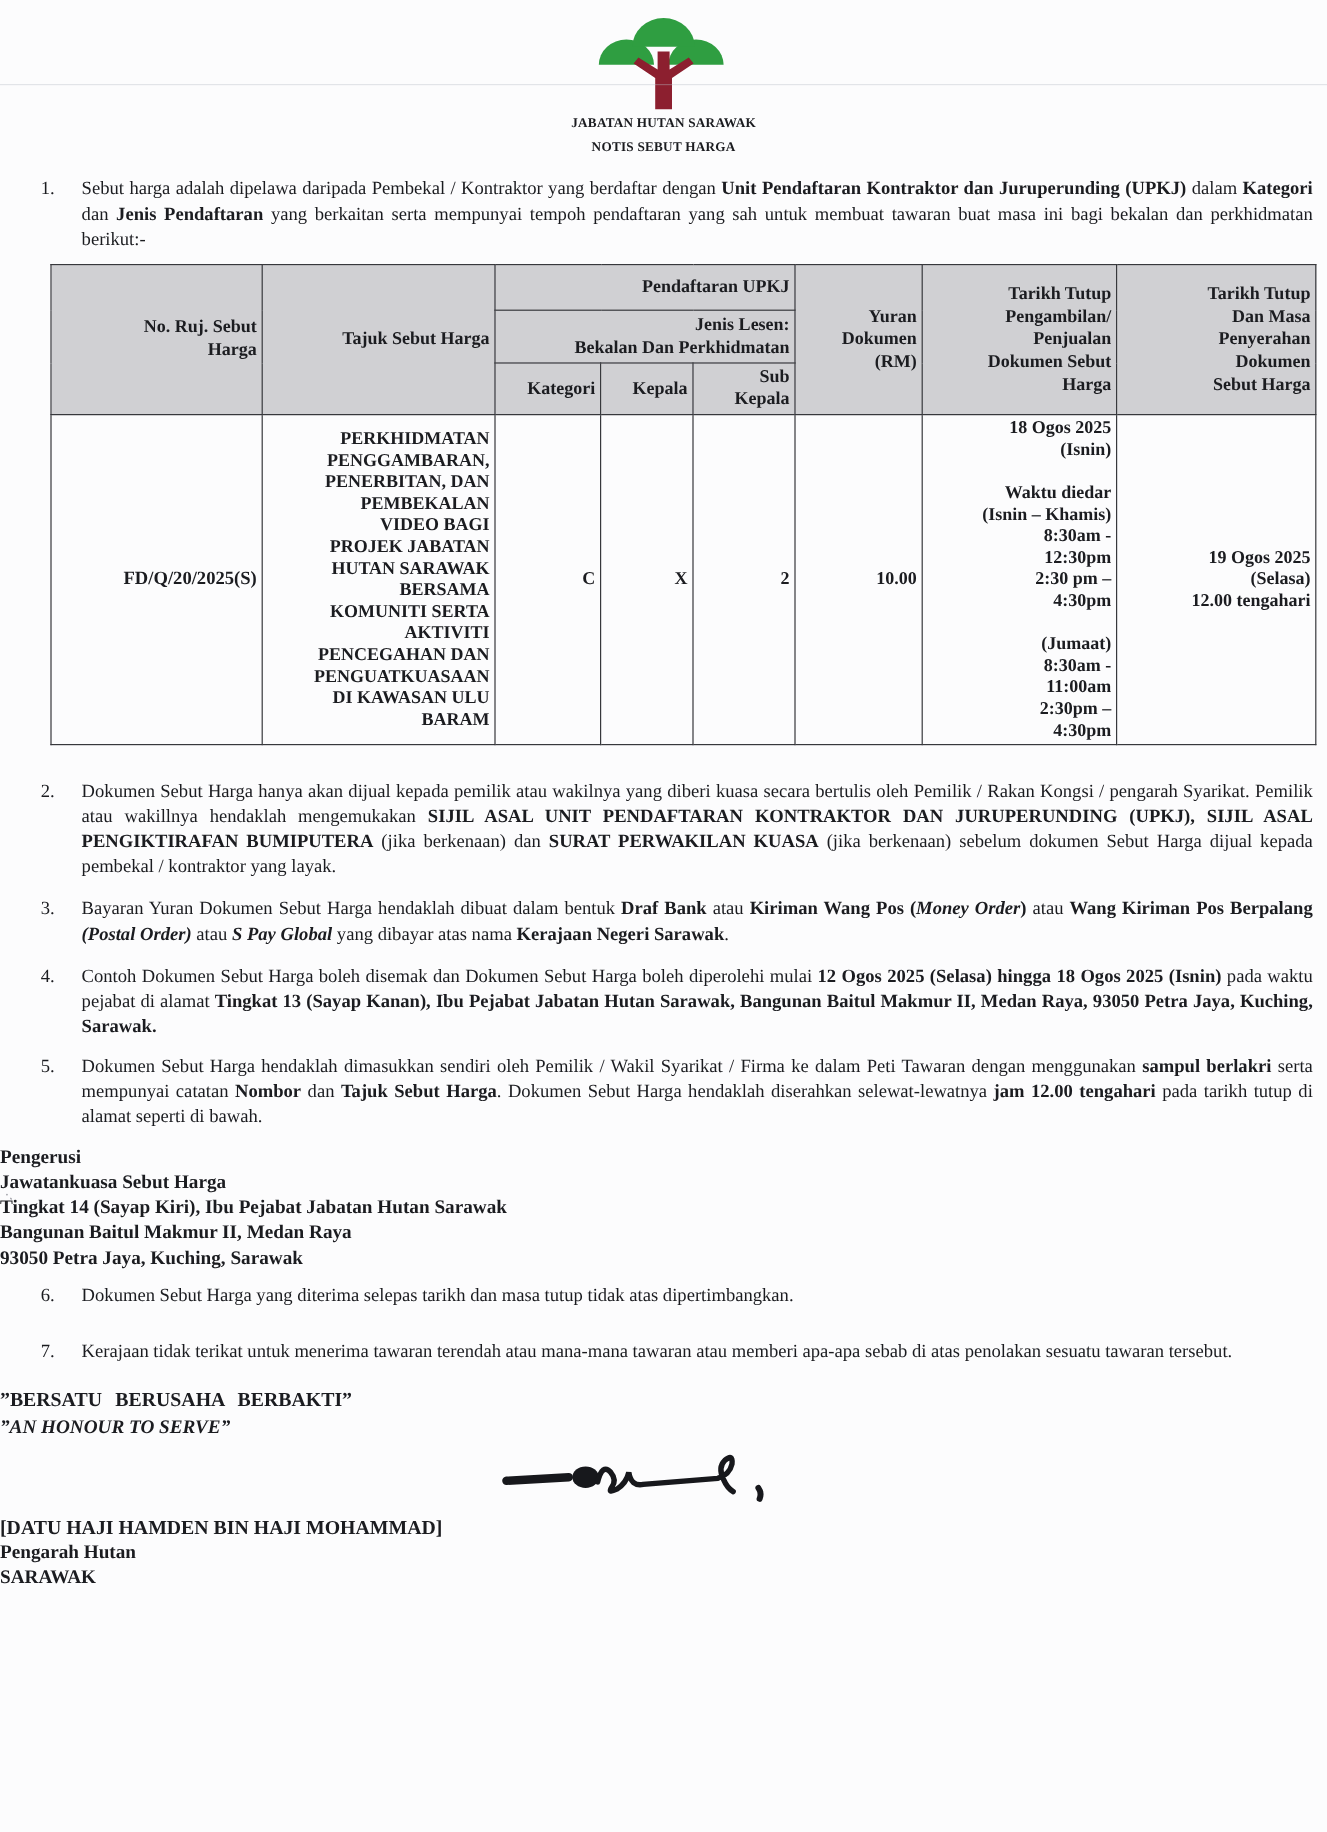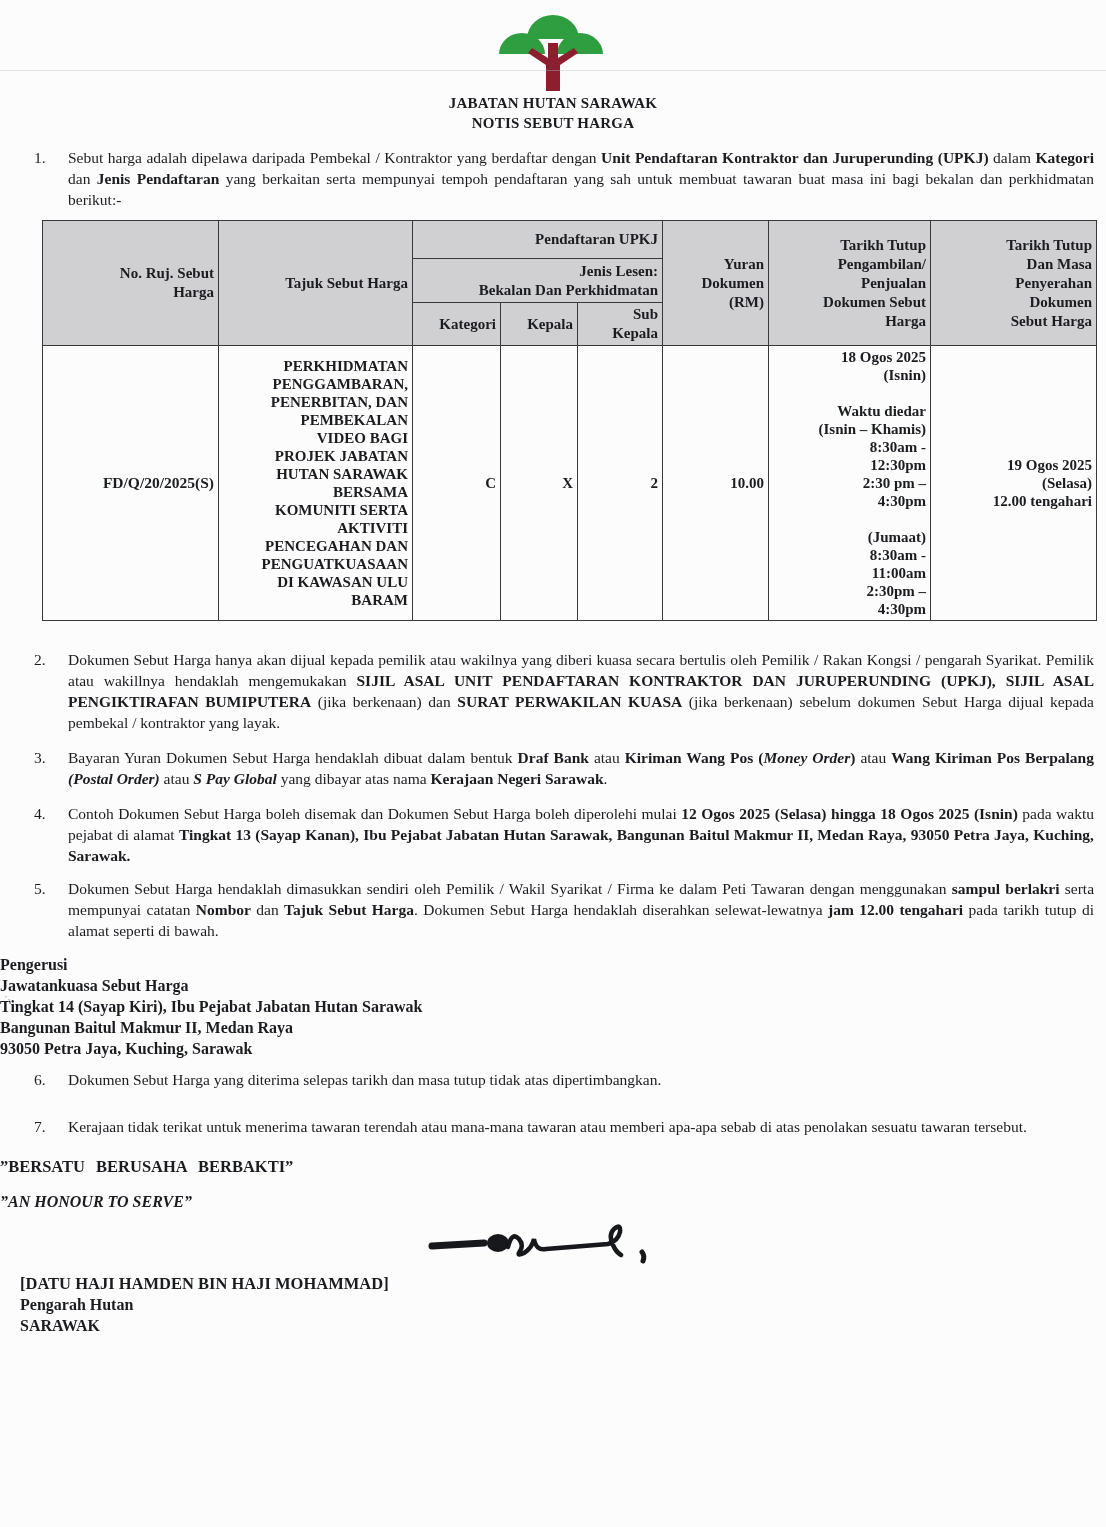--- a/index.html
+++ b/index.html
@@ -6,42 +6,42 @@
   .page{
     width:1106px;height:1527px;margin:0 auto;position:relative;overflow:hidden;
     background:#fcfcfd;color:#1b1c20;
     font-family:"Liberation Serif","DejaVu Serif",serif;
     font-size:15.5px;line-height:21px;
   }
   .scan-line{position:absolute;left:0;top:70px;width:1106px;height:1px;background:rgba(185,188,198,.38);}
   .scan-mark{position:absolute;left:4px;top:986px;color:#9a9aa2;font-size:11px;}
   .header{padding-top:13px;text-align:center;}
   .logo{display:block;margin:0 auto;}
-  .title-line{font-weight:bold;font-size:15px;line-height:20px;letter-spacing:.2px;text-align:center;}
+  .title-line{font-weight:bold;font-size:11px;line-height:20px;letter-spacing:.2px;text-align:center;}
   .items{margin-top:14px;}
   .item{display:flex;padding-left:34px;padding-right:12px;}
   .item .num{width:34px;flex:none;}
   .item .txt{flex:1;text-align:justify;}
   .b{font-weight:bold;}
   .i{font-style:italic;}
   .mt{margin-top:14px;}
   .quote-table{
     margin:10px 0 0 42px;border-collapse:collapse;table-layout:fixed;width:1054px;
   }
   .quote-table td,.quote-table th{
     border:1.6px solid #37383c;padding:2px 4px;text-align:right;vertical-align:middle;
     font-weight:bold;font-size:15px;line-height:19px;white-space:pre-line;
   }
   .quote-table th{background:#d0d0d3;}
   .row-tall td{line-height:18px;}
   .centerblock{text-align:left;font-weight:bold;font-size:16px;line-height:21px;}
   .addr{margin-top:13px;}
   .motto1{margin-top:19px;font-size:16.5px;word-spacing:7px;}
-  .motto2{font-style:italic;font-size:16px;margin-top:14px;}
-  .sig-wrap{text-align:center;margin-top:4px;padding-left:20px;}
+  .motto2{font-style:italic;font-size:16px;margin-top:2px;}
+  .sig-wrap{text-align:center;margin-top:4px;}
   .name-line{font-size:16.5px;}
   .date-row{margin:14px 0 0 68px;display:flex;align-items:flex-start;}
   .date-label{font-size:16px;}
   .date-stamp{
     margin-left:18px;margin-top:-2px;color:#2038c7;
     font-family:"Liberation Sans","DejaVu Sans",sans-serif;
     font-weight:bold;font-size:20px;letter-spacing:2px;white-space:pre;
   }
   .note{margin:22px 50px 0 68px;font-style:italic;line-height:21px;text-align:justify;}
   .note .lbl{font-weight:bold;}

